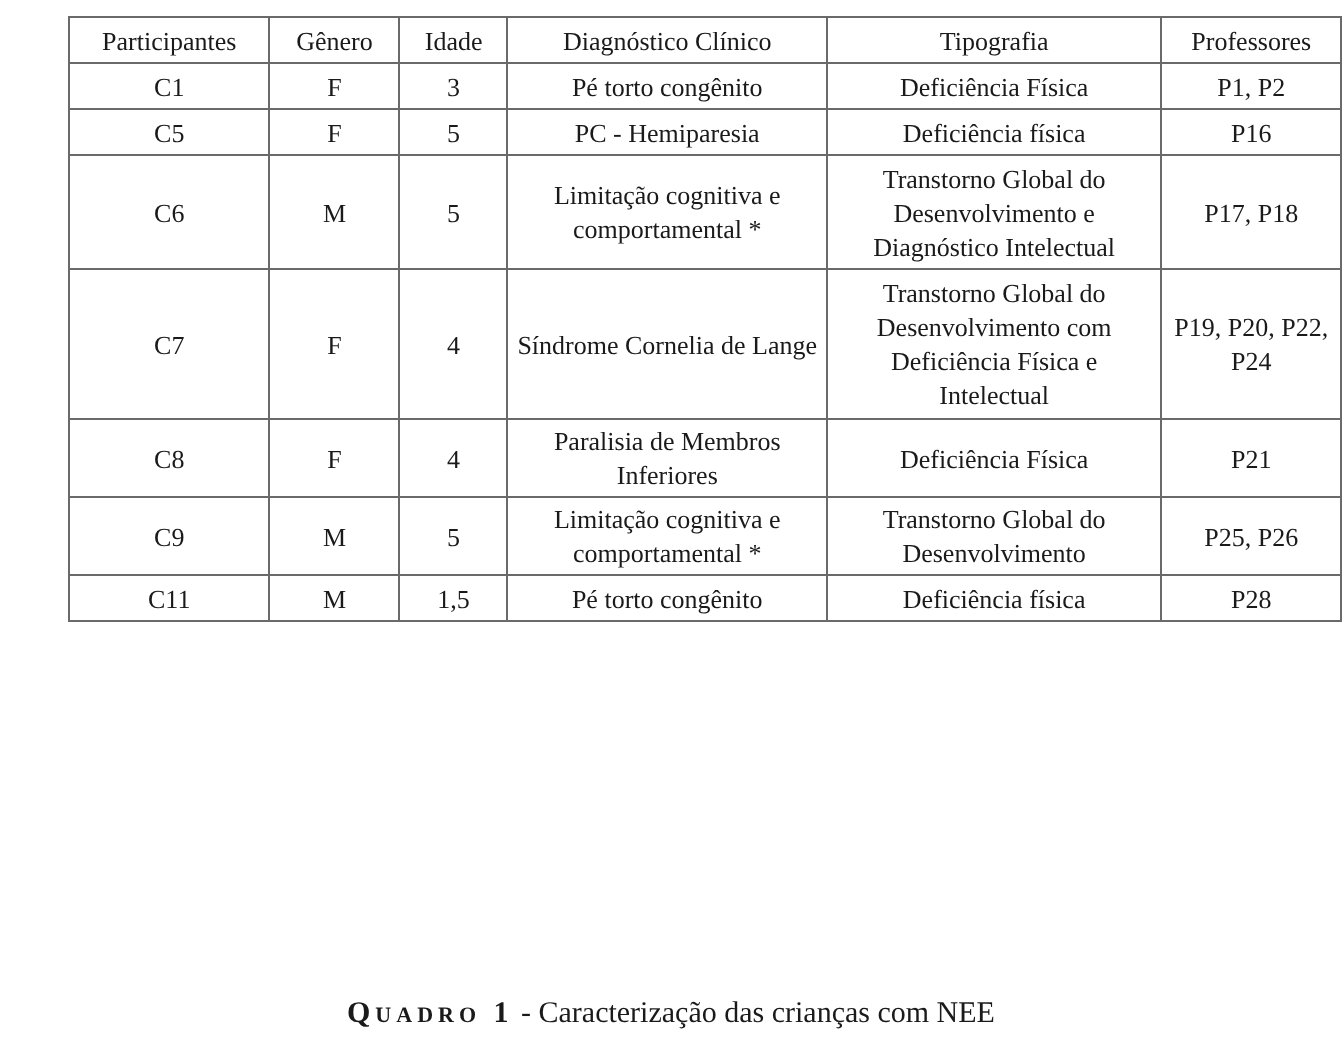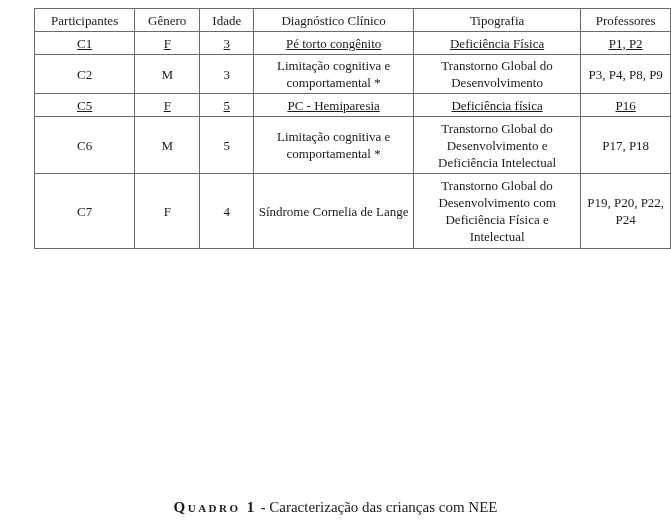--- a/index.html
+++ b/index.html
@@ -38,21 +38,21 @@
     th {
       height: 22px;
     }
     col.c-part { width: 103px; }
     col.c-gen  { width: 67px; }
     col.c-idade{ width: 56px; }
     col.c-diag { width: 167px; }
     col.c-tipo { width: 175px; }
     col.c-prof { width: 92px; }
 
-    tr.h1 td { height: 22px; text-decoration: underline; }
+    tr.h1 td { height: 22px; }
     tr.h2 td { height: 38px; }
     tr.h3 td { height: 56px; }
     tr.h4 td { height: 74px; }
 
     .caption {
       position: absolute;
       left: 0;
       width: 671px;
       top: 499px;
       text-align: center;
@@ -91,51 +91,67 @@
     </thead>
     <tbody>
       <tr class="h1">
         <td>C1</td>
         <td>F</td>
         <td>3</td>
         <td>Pé torto congênito</td>
         <td>Deficiência Física</td>
         <td>P1, P2</td>
       </tr>
-      <tr class="h2">
-        <td>C2</td>
-        <td>M</td>
-        <td>3</td>
-        <td>Limitação cognitiva e comportamental *</td>
-        <td>Transtorno Global do Desenvolvimento</td>
-        <td>P3, P4, P8, P9</td>
-      </tr>
       <tr class="h1">
         <td>C5</td>
         <td>F</td>
         <td>5</td>
         <td>PC - Hemiparesia</td>
         <td>Deficiência física</td>
         <td>P16</td>
       </tr>
       <tr class="h3">
         <td>C6</td>
         <td>M</td>
         <td>5</td>
         <td>Limitação cognitiva e comportamental *</td>
-        <td>Transtorno Global do Desenvolvimento e Deficiência Intelectual</td>
+        <td>Transtorno Global do Desenvolvimento e Diagnóstico Intelectual</td>
         <td>P17, P18</td>
       </tr>
       <tr class="h4">
         <td>C7</td>
         <td>F</td>
         <td>4</td>
         <td>Síndrome Cornelia de Lange</td>
         <td>Transtorno Global do Desenvolvimento com Deficiência Física e Intelectual</td>
         <td>P19, P20, P22, P24</td>
       </tr>
+      <tr class="h2">
+        <td>C8</td>
+        <td>F</td>
+        <td>4</td>
+        <td>Paralisia de Membros Inferiores</td>
+        <td>Deficiência Física</td>
+        <td>P21</td>
+      </tr>
+      <tr class="h2">
+        <td>C9</td>
+        <td>M</td>
+        <td>5</td>
+        <td>Limitação cognitiva e comportamental *</td>
+        <td>Transtorno Global do Desenvolvimento</td>
+        <td>P25, P26</td>
+      </tr>
+      <tr class="h1">
+        <td>C11</td>
+        <td>M</td>
+        <td>1,5</td>
+        <td>Pé torto congênito</td>
+        <td>Deficiência física</td>
+        <td>P28</td>
+      </tr>
     </tbody>
   </table>
 </div>
 
 <div class="caption">
   <span class="label">Quadro 1</span><span> - Caracterização das crianças com NEE</span>
 </div>
 
 </body></html>

